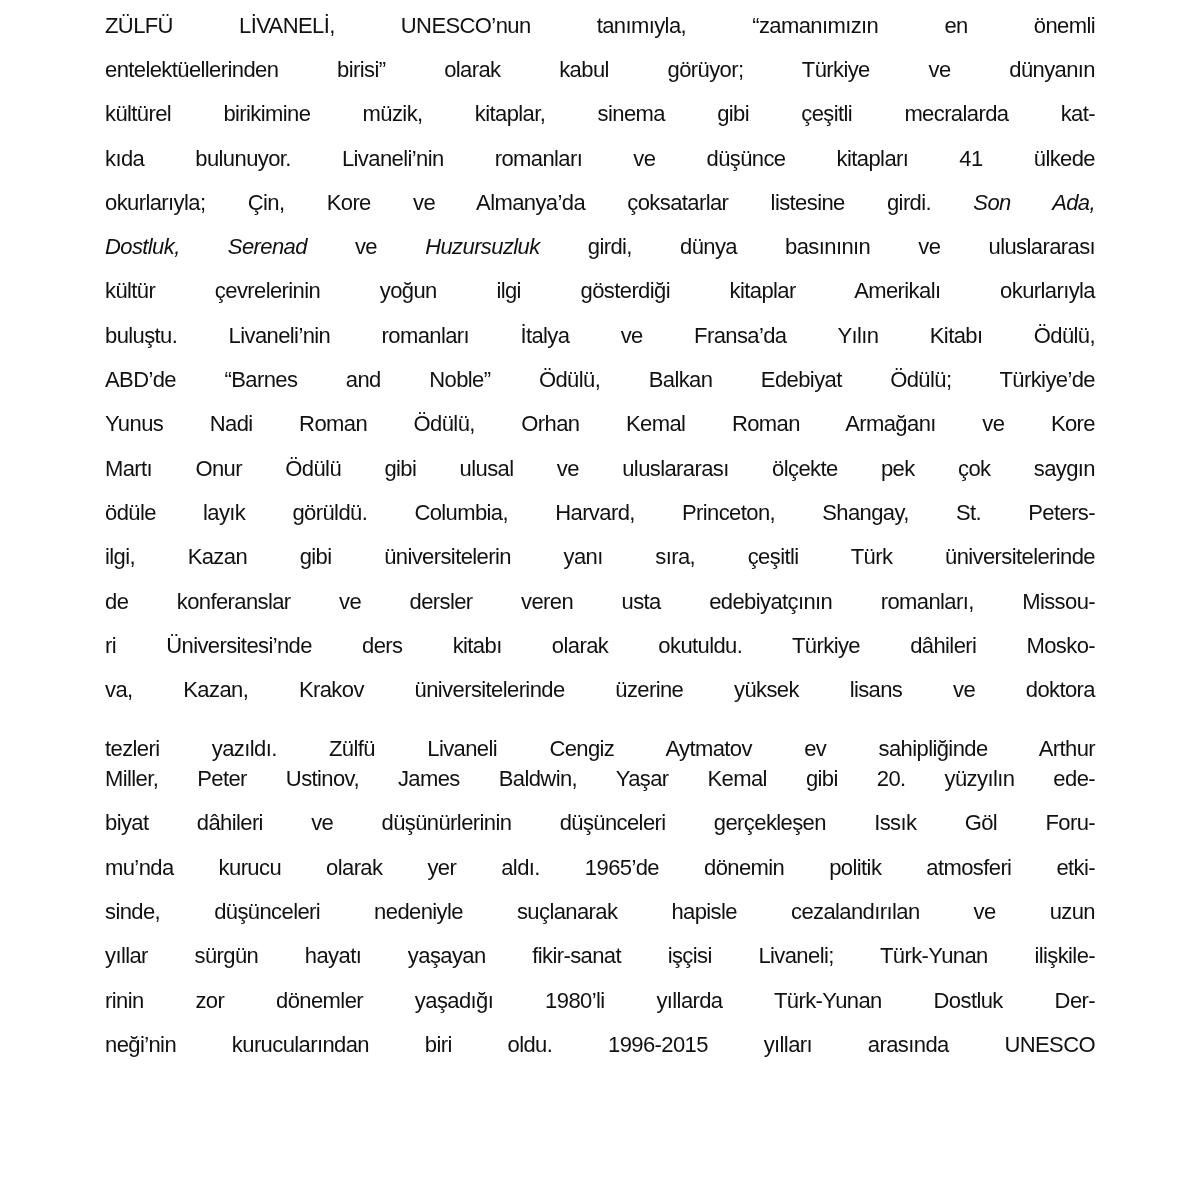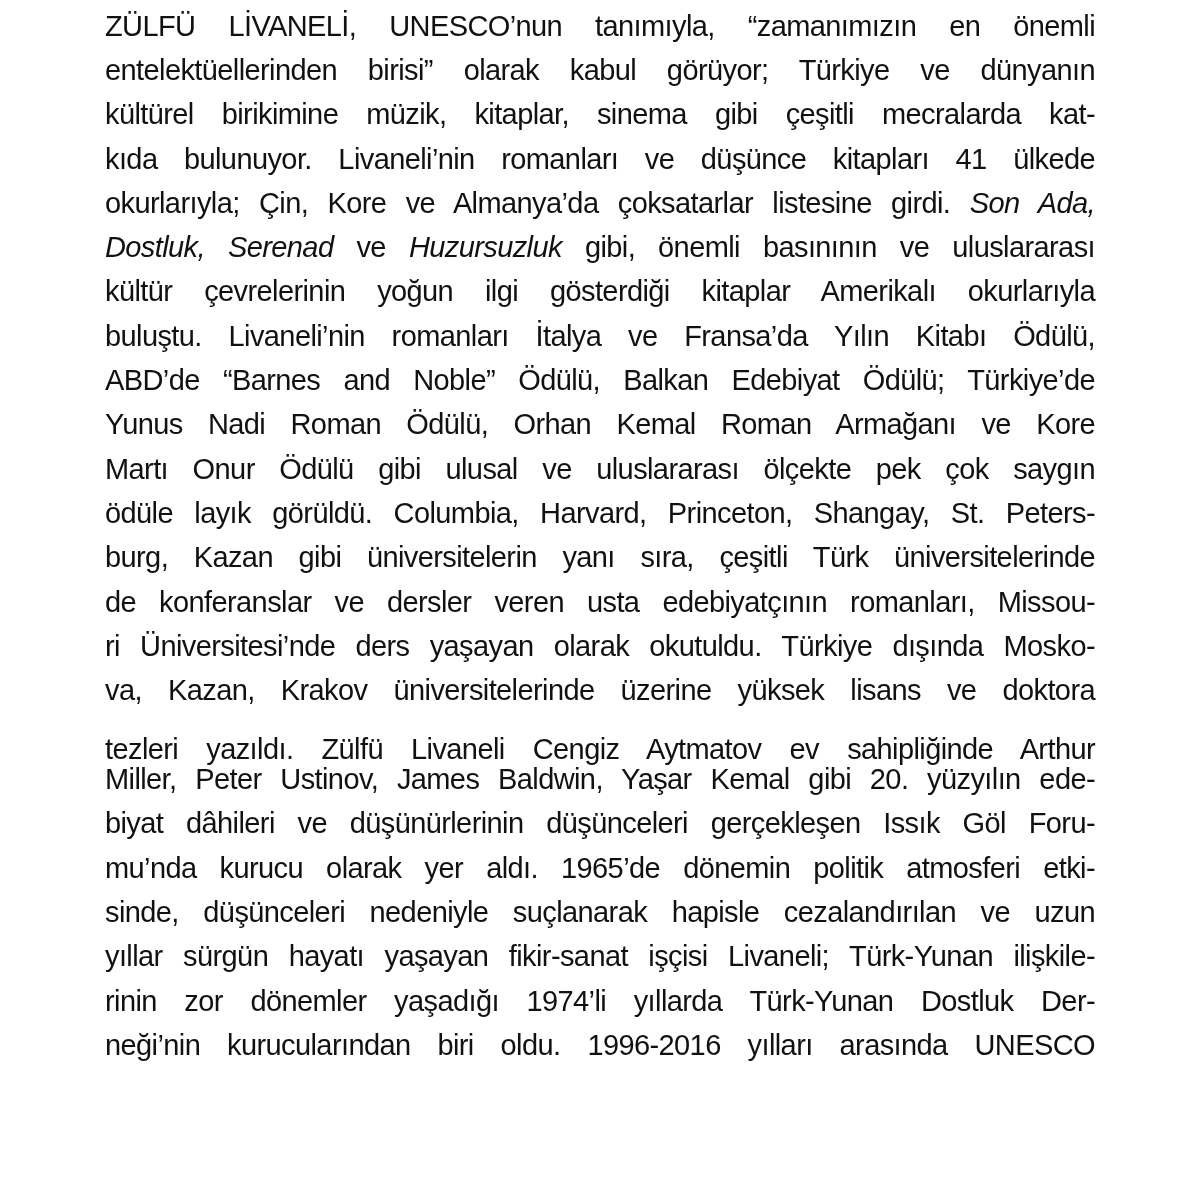--- a/index.html
+++ b/index.html
@@ -10,50 +10,50 @@
     top: 0;
     width: 990px;
     font-family: "Liberation Sans", sans-serif;
     color: #111111;
   }
   .line {
     position: absolute;
     left: 0;
     width: 990px;
     height: 44px;
-    font-size: 29px;
+    font-size: 22px;
     line-height: 44px;
     white-space: nowrap;
     text-align: justify;
     text-align-last: justify;
     letter-spacing: -0.6px;
   }
   em { font-style: italic; }
 </style>
 </head>
 <body>
 
 <div class="page">
   <div class="line" style="top:4px">ZÜLFÜ LİVANELİ, UNESCO’nun tanımıyla, “zamanımızın en önemli</div>
   <div class="line" style="top:48px">entelektüellerinden birisi” olarak kabul görüyor; Türkiye ve dünyanın</div>
   <div class="line" style="top:92px">kültürel birikimine müzik, kitaplar, sinema gibi çeşitli mecralarda kat-</div>
   <div class="line" style="top:137px">kıda bulunuyor. Livaneli’nin romanları ve düşünce kitapları 41 ülkede</div>
   <div class="line" style="top:181px"><span>okurlarıyla; Çin, Kore ve Almanya’da çoksatarlar listesine girdi.</span> <em>Son Ada,</em></div>
-  <div class="line" style="top:225px"><em>Dostluk,</em> <em>Serenad</em> <span>ve</span> <em>Huzursuzluk</em> <span>gibi, önemli basınının ve uluslararası</span></div>
+  <div class="line" style="top:225px"><em>Dostluk,</em> <em>Serenad</em> <span>ve</span> <em>Huzursuzluk</em> <span>girdi, dünya basınının ve uluslararası</span></div>
   <div class="line" style="top:269px">kültür çevrelerinin yoğun ilgi gösterdiği kitaplar Amerikalı okurlarıyla</div>
   <div class="line" style="top:314px">buluştu. Livaneli’nin romanları İtalya ve Fransa’da Yılın Kitabı Ödülü,</div>
   <div class="line" style="top:358px">ABD’de “Barnes and Noble” Ödülü, Balkan Edebiyat Ödülü; Türkiye’de</div>
   <div class="line" style="top:402px">Yunus Nadi Roman Ödülü, Orhan Kemal Roman Armağanı ve Kore</div>
   <div class="line" style="top:447px">Martı Onur Ödülü gibi ulusal ve uluslararası ölçekte pek çok saygın</div>
   <div class="line" style="top:491px">ödüle layık görüldü. Columbia, Harvard, Princeton, Shangay, St. Peters-</div>
-  <div class="line" style="top:535px">burg, Kazan gibi üniversitelerin yanı sıra, çeşitli Türk üniversitelerinde</div>
+  <div class="line" style="top:535px">ilgi, Kazan gibi üniversitelerin yanı sıra, çeşitli Türk üniversitelerinde</div>
   <div class="line" style="top:580px">de konferanslar ve dersler veren usta edebiyatçının romanları, Missou-</div>
-  <div class="line" style="top:624px">ri Üniversitesi’nde ders yaşayan olarak okutuldu. Türkiye dışında Mosko-</div>
+  <div class="line" style="top:624px">ri Üniversitesi’nde ders kitabı olarak okutuldu. Türkiye dâhileri Mosko-</div>
   <div class="line" style="top:668px">va, Kazan, Krakov üniversitelerinde üzerine yüksek lisans ve doktora</div>
   <div class="line" style="top:727px">tezleri yazıldı.  Zülfü Livaneli Cengiz Aytmatov ev sahipliğinde Arthur</div>
   <div class="line" style="top:757px">Miller, Peter Ustinov, James Baldwin, Yaşar Kemal gibi 20. yüzyılın ede-</div>
   <div class="line" style="top:801px">biyat dâhileri ve düşünürlerinin düşünceleri gerçekleşen Issık Göl Foru-</div>
   <div class="line" style="top:846px">mu’nda kurucu olarak yer aldı. 1965’de dönemin politik atmosferi etki-</div>
   <div class="line" style="top:890px">sinde, düşünceleri nedeniyle suçlanarak hapisle cezalandırılan ve uzun</div>
   <div class="line" style="top:934px">yıllar sürgün hayatı yaşayan fikir-sanat işçisi Livaneli; Türk-Yunan ilişkile-</div>
-  <div class="line" style="top:979px">rinin zor dönemler yaşadığı 1974’li yıllarda Türk-Yunan Dostluk Der-</div>
-  <div class="line" style="top:1023px">neği’nin kurucularından biri oldu. 1996-2016 yılları arasında UNESCO</div>
+  <div class="line" style="top:979px">rinin zor dönemler yaşadığı 1980’li yıllarda Türk-Yunan Dostluk Der-</div>
+  <div class="line" style="top:1023px">neği’nin kurucularından biri oldu. 1996-2015 yılları arasında UNESCO</div>
 </div>
 
 </body></html>

